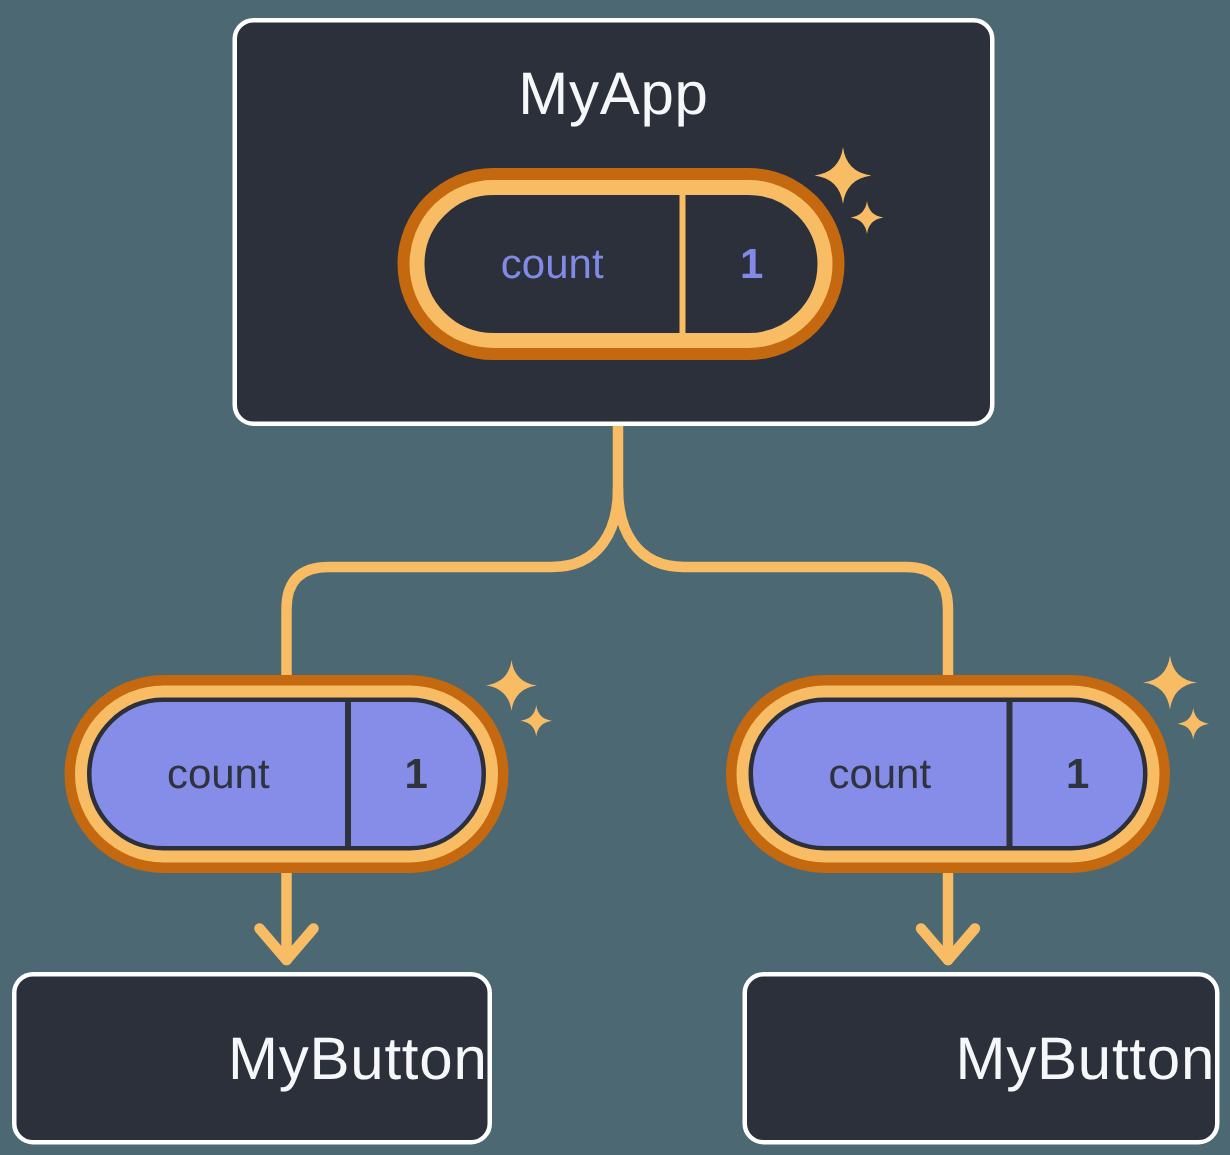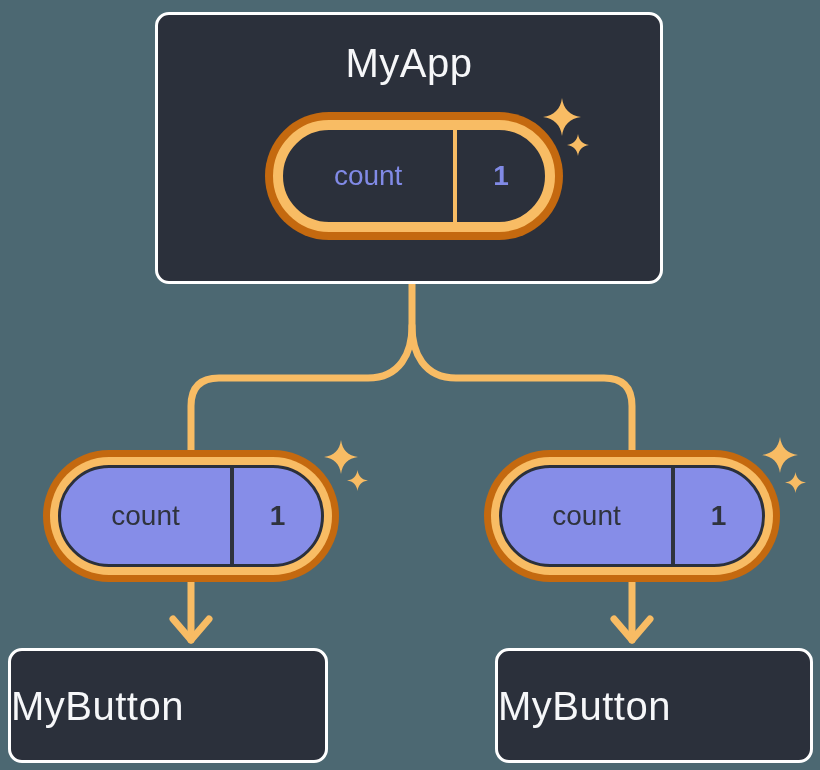--- a/index.html
+++ b/index.html
@@ -25,21 +25,21 @@
 
   .box{
     position:absolute;
     background:var(--boxFill);
     border:3px solid var(--boxBorder);
     border-radius:14px;
     box-sizing:border-box;
     z-index:1;
   }
   .box-root{left:155px;top:12px;width:508px;height:272px;}
-  .box-child{height:115px;top:648px;display:flex;align-items:center;justify-content:flex-start;}
+  .box-child{height:115px;top:648px;display:flex;align-items:center;justify-content:flex-end;}
   .box-child-left{left:8px;width:320px;}
   .box-child-right{left:495px;width:318px;}
 
   .box-title{
     position:absolute;left:0;top:28px;width:100%;
     text-align:center;
     color:var(--textLight);
     font-size:40px;line-height:1;letter-spacing:0.5px;
   }
   .child-title{

